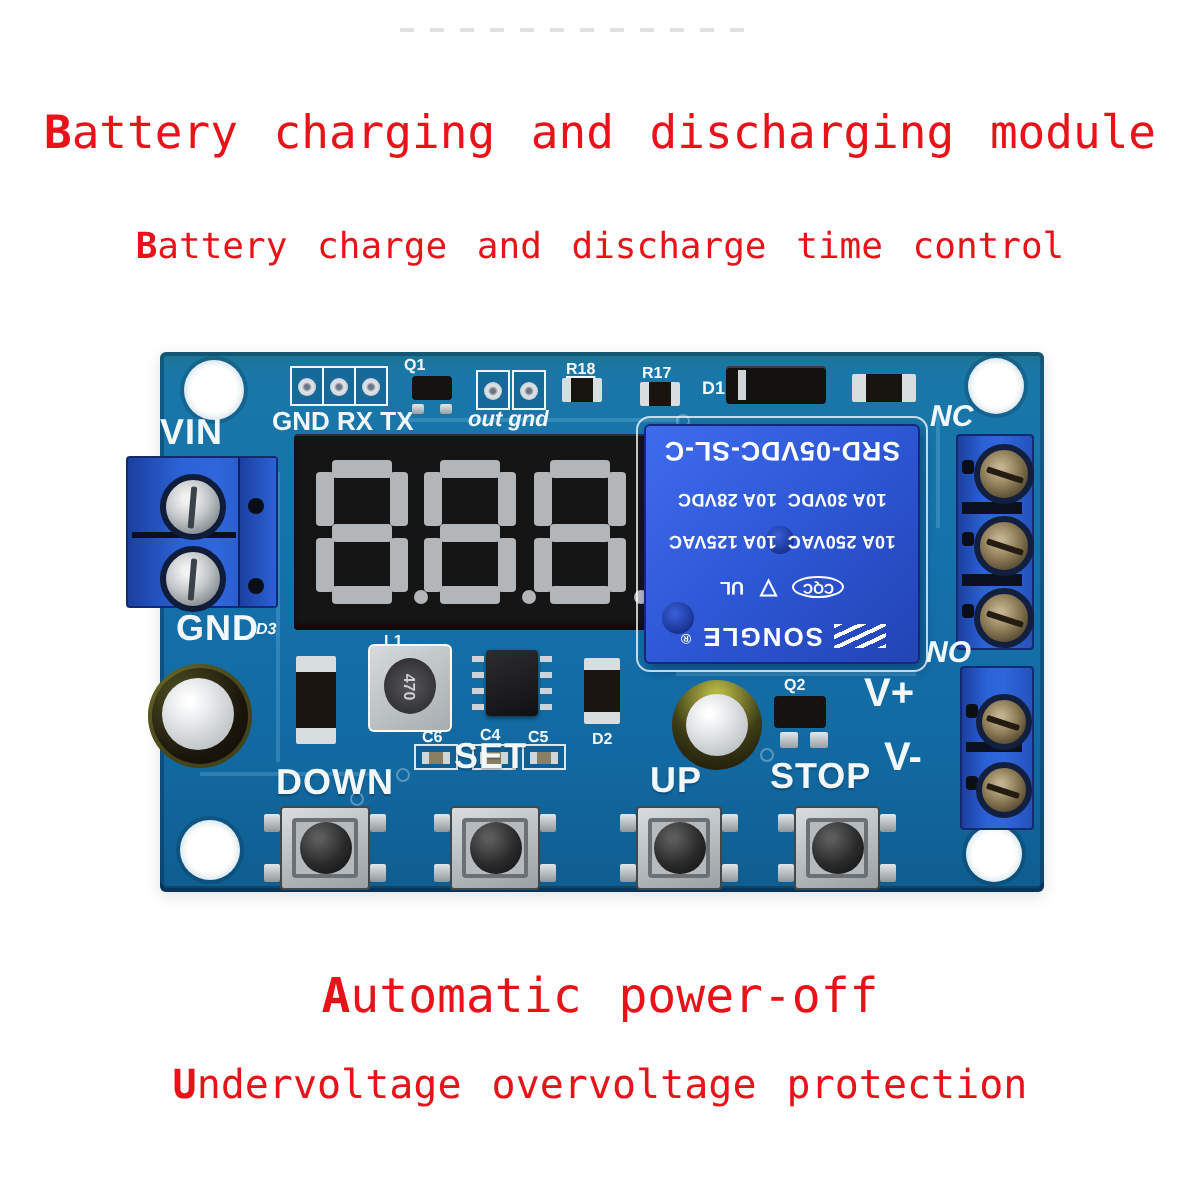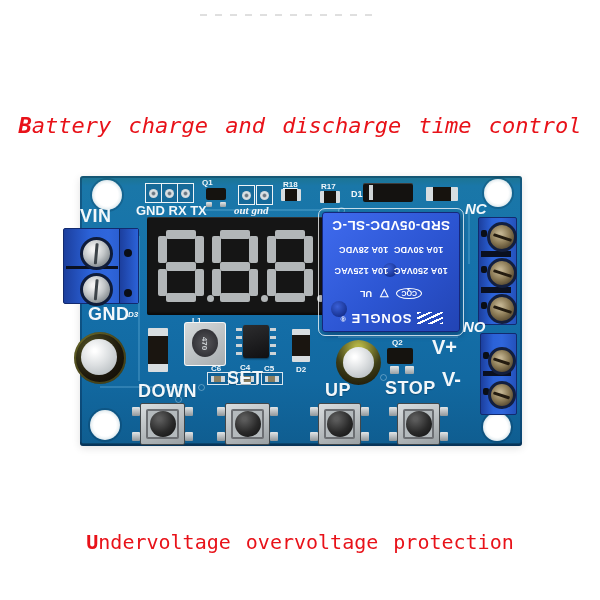--- a/index.html
+++ b/index.html
@@ -3,21 +3,21 @@
 <meta charset="utf-8">
 <style>
   html,body{margin:0;padding:0;background:#fff;}
   .stage{position:relative;width:600px;height:600px;background:#ffffff;overflow:hidden;
          font-family:"Liberation Sans",sans-serif;}
   
   .caption{position:absolute;left:0;width:600px;text-align:center;color:#e81219;
            font-family:"DejaVu Sans Mono",monospace;font-weight:500;white-space:nowrap;}
   .caption::first-letter{font-weight:bold;}
   .c1{top:54px;font-size:23px;word-spacing:4px;}
-  .c2{top:113px;font-size:22px;word-spacing:4px;font-style:italic;}
+  .c2{top:113px;font-size:18px;word-spacing:4px;}
   .c3{top:484px;font-size:24px;word-spacing:4px;}
   .c4{top:530px;font-size:20px;word-spacing:3px;}
   .watermark{position:absolute;left:200px;top:14px;width:180px;height:2px;
     background:repeating-linear-gradient(90deg,rgba(150,150,150,.30) 0 7px,transparent 7px 15px);}
   
   .pcb{position:absolute;left:80px;top:176px;width:442px;height:270px;border-radius:3px;
        background:linear-gradient(180deg,#1d7490 0,#1a77a8 10px,#1571ab 40%,#1269a1 75%,#0f5d90 100%);
        box-shadow:inset 0 0 0 2px rgba(0,10,40,.28), inset 0 -3px 0 rgba(0,0,0,.25), 0 2px 8px rgba(0,0,0,.12);}
   .abs{position:absolute;}
   .silk{position:absolute;color:#f2f7fa;font-weight:bold;white-space:nowrap;}
@@ -90,20 +90,21 @@
   .tact .cap{position:absolute;left:50%;top:50%;width:26px;height:26px;margin:-13px 0 0 -13px;border-radius:50%;
              background:radial-gradient(circle at 36% 30%,#5b5b5b 8%,#2a2a2a 55%,#0e0e0e 100%);}
   .btnlabel{font-size:18px;letter-spacing:.5px;text-shadow:0 1px 1px rgba(0,0,0,.25);}
 </style>
 </head>
 <body>
 
 <div class="stage">
 
   <div class="watermark"></div>
+  <div class="caption c1">Battery charging and discharging module</div>
   <div class="caption c2">Battery charge and discharge time control</div>
 
   <div class="pcb">
 
     <div class="trace" style="left:120px;top:33px;width:140px;height:2px;"></div>
     <div class="trace" style="left:58px;top:60px;width:2px;height:145px;"></div>
     <div class="trace" style="left:20px;top:210px;width:90px;height:2px;"></div>
     <div class="trace" style="left:258px;top:160px;width:120px;height:2px;"></div>
     <div class="trace" style="left:388px;top:28px;width:2px;height:60px;"></div>
     <div class="via" style="left:118px;top:208px;"></div>
@@ -131,21 +132,21 @@
     <div class="trans" style="left:126px;top:12px;width:20px;height:12px;"></div>
     <div class="legpad" style="left:126px;top:26px;width:6px;height:5px;"></div>
     <div class="legpad" style="left:140px;top:26px;width:6px;height:5px;"></div>
 
     <div class="padbox" style="left:158px;top:9px;">
         <i></i>
       </div>
     <div class="padbox" style="left:176px;top:9px;">
         <i></i>
       </div>
-    <div class="silk" style="left:154px;top:28px;font-size:11px;font-style:italic;font-family:Liberation Serif, serif;">out gnd</div>
+    <div class="silk" style="left:154px;top:28px;font-size:11px;font-style:italic;">out gnd</div>
 
     <div class="silk ref" style="left:203px;top:4px;text-decoration:underline;">R18</div>
     <div class="smdres" style="left:201px;top:13px;width:20px;"></div>
     <div class="silk ref" style="left:241px;top:6px;">R17</div>
     <div class="smdres" style="left:240px;top:15px;width:20px;"></div>
     <div class="silk ref" style="left:271px;top:13px;font-size:9px;">D1</div>
     <div class="dio" style="left:283px;top:7px;width:50px;height:19px;">
         <div class="stripe"></div>
       </div>
     <div class="smdres" style="left:346px;top:11px;width:32px;height:14px;"></div>
@@ -340,15 +341,16 @@
       <div class="leg" style="right:-8px;top:4px;"></div>
       <div class="leg" style="right:-8px;bottom:4px;"></div>
       <div class="frame">
           <div class="ring"></div>
           <div class="cap"></div>
         </div>
     </div>
 
   </div>
 
+  <div class="caption c3">Automatic power-off</div>
   <div class="caption c4">Undervoltage overvoltage protection</div>
 
 </div>
 
 </body></html>

